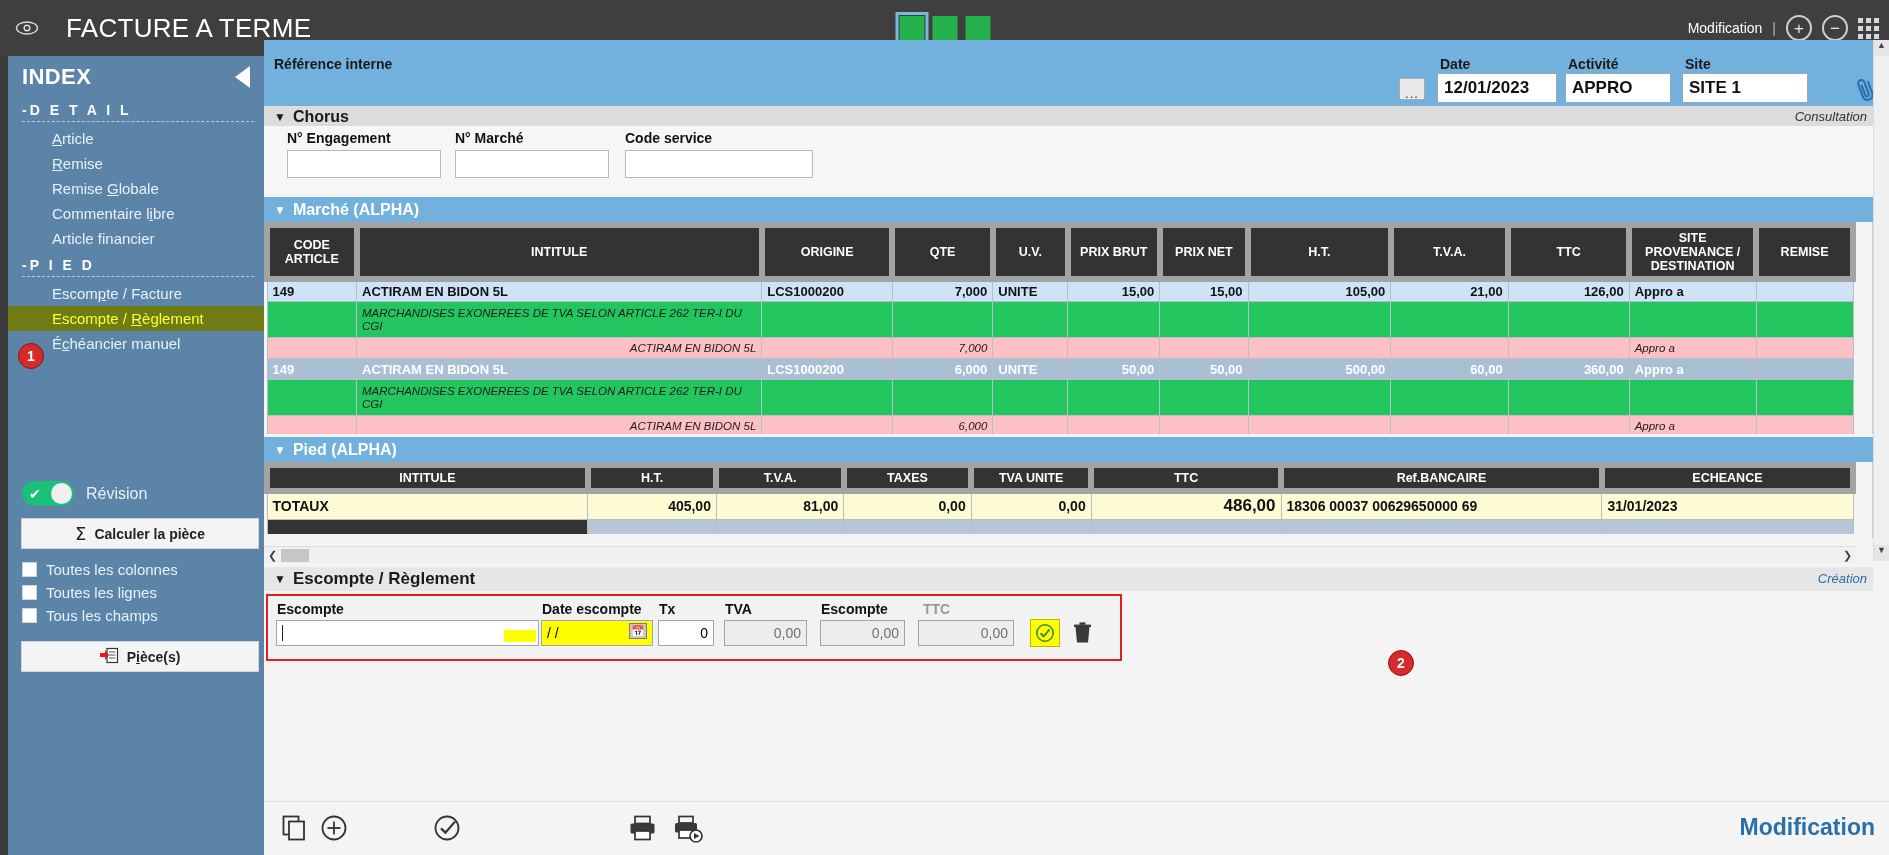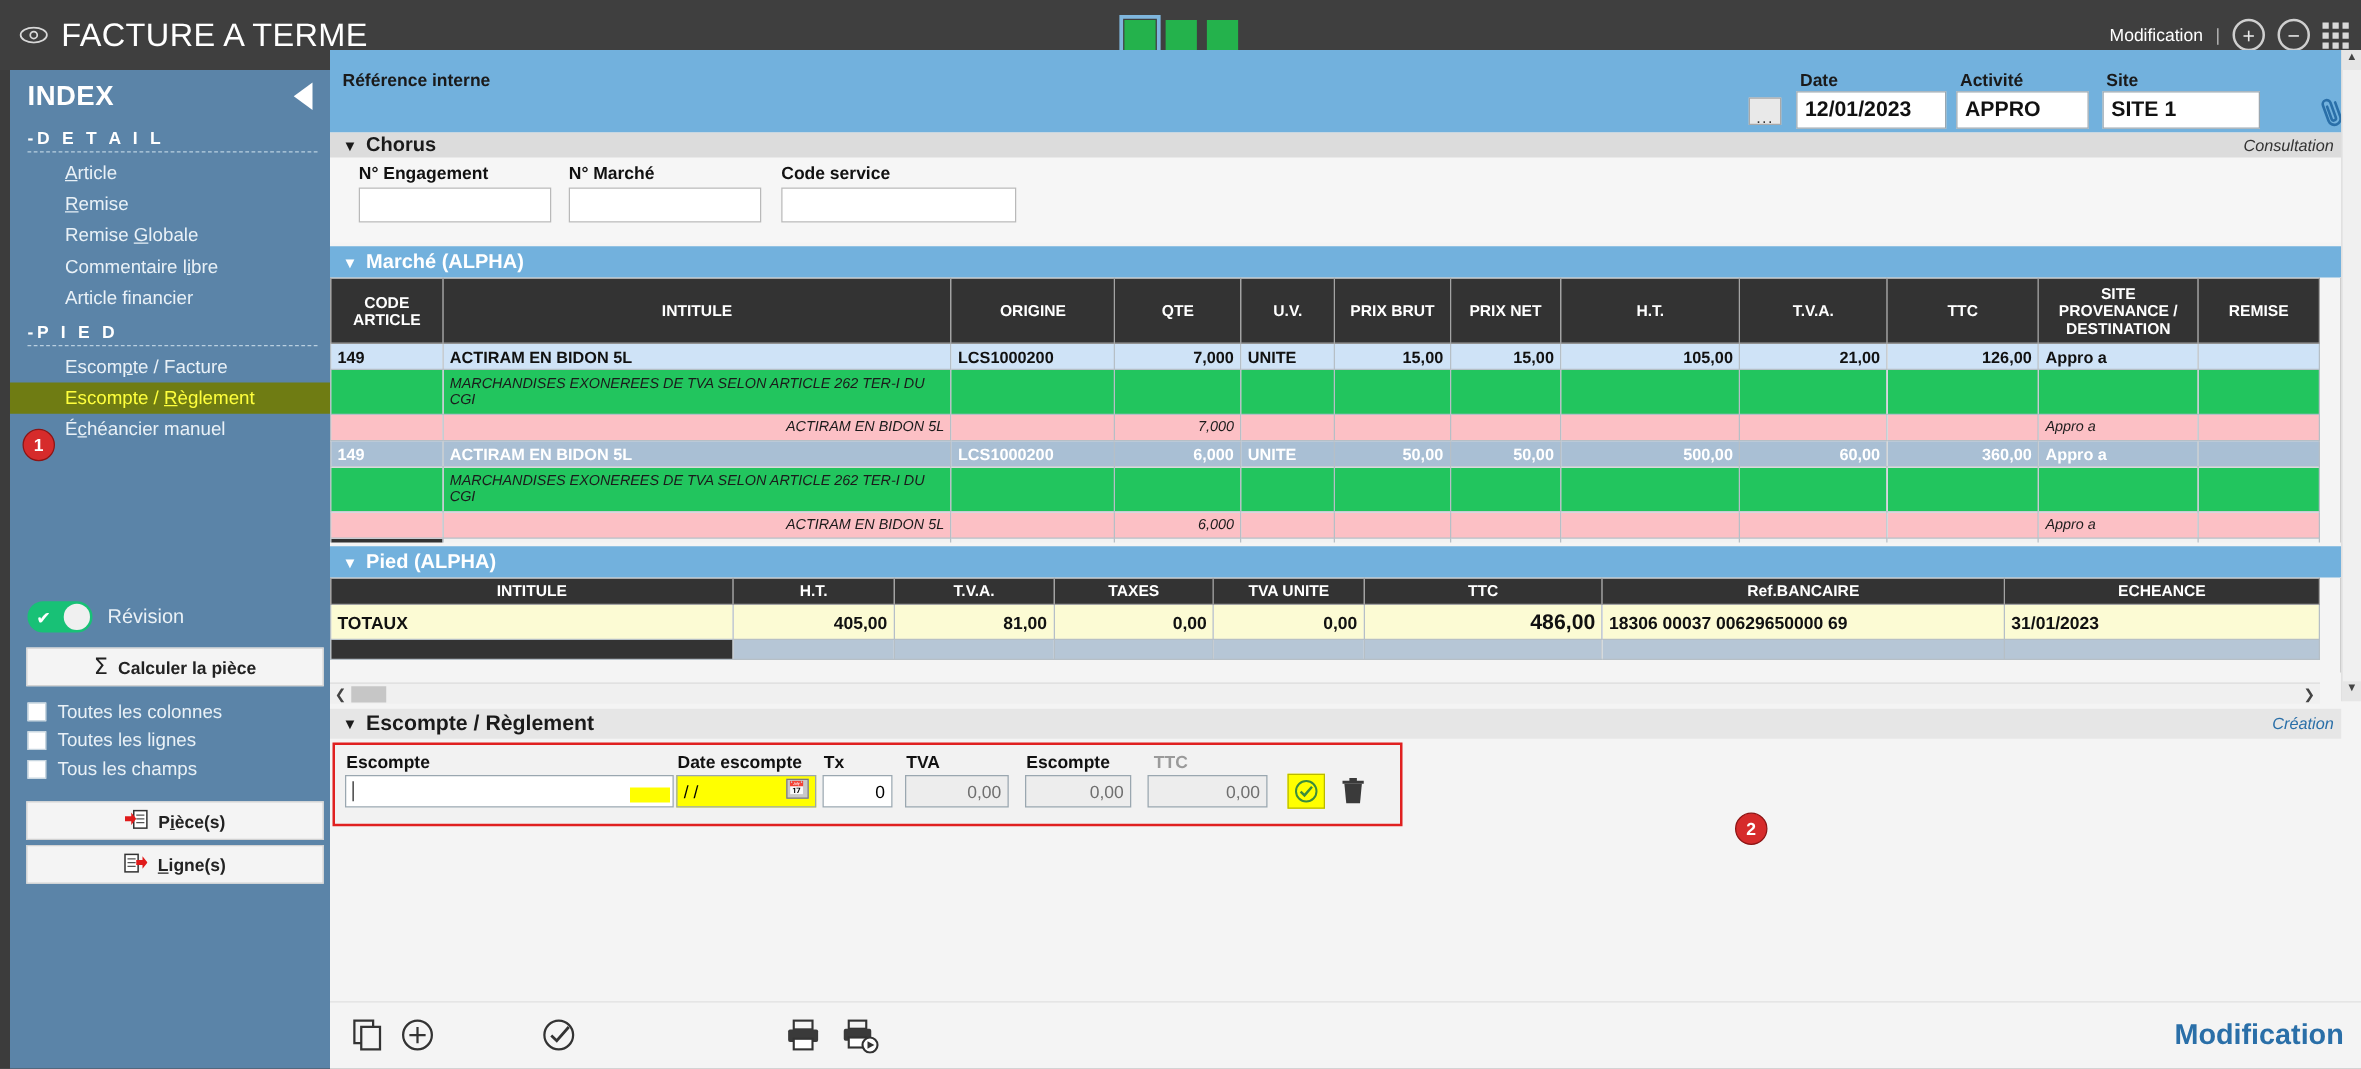--- a/index.html
+++ b/index.html
@@ -9,21 +9,21 @@
     overflow: hidden; background: #3c3c3c;
   }
   #app { position: relative; width: 1889px; height: 855px; }
 
   
   .topbar {
     position: absolute; left: 0; top: 0; width: 1889px; height: 56px;
     background: #3f3f3f; color: #fff; display: flex; align-items: center;
   }
   .eye-ico { margin-left: 14px; width: 26px; height: 26px; display:flex; align-items:center; justify-content:center; }
-  .app-title { font-size: 26px; letter-spacing: .3px; margin-left: 9px; font-weight: 400; }
+  .app-title { font-size: 26px; letter-spacing: .3px; margin-left: 26px; font-weight: 400; }
   .topbar-center { position:absolute; left: 50%; transform: translateX(-50%); display:flex; gap:8px; align-items:center; }
   .sq { width: 25px; height: 25px; background: #24b24c; }
   .sq.sel { outline: 3px solid #7fb6dd; outline-offset: 1px; }
   .topbar-right { position:absolute; right: 10px; display:flex; align-items:center; gap:10px; font-size:14px; }
   .trsep { opacity:.6; }
   .circ-btn { width: 26px; height: 26px; border: 2px solid #cfcfcf; border-radius: 50%;
     display:flex; align-items:center; justify-content:center; font-size:17px; line-height:1; color:#e8e8e8; }
   .grid-dots { display: grid; grid-template-columns: repeat(3, 5px); grid-gap: 3px; }
   .grid-dots i { width: 5px; height: 5px; background: #d9d9d9; display:block; }
 
@@ -80,21 +80,21 @@
   .secstate { position:absolute; font-size:13px; font-style:italic; color:#333; }
 
   .chorus-body { position:absolute; left:0; top:86px; width:1625px; height:68px; background:#f6f6f6; }
   .chf-label { position:absolute; font-size:14px; font-weight:bold; color:#111; }
   .chf-input { position:absolute; width:154px; height:28px; background:#fff; border:1px solid #b9b9b9; top:24px; }
 
   
   table.grid { border-collapse: collapse; table-layout: fixed; font-size: 13px; }
   table.grid th {
     background:#333333; color:#fff; font-weight:bold; font-size:12.5px;
-    border:1px solid #a3a3a3; padding: 3px 4px; height: 52px; vertical-align: middle;
+    border:6px solid #a3a3a3; padding: 3px 4px; height: 52px; vertical-align: middle;
   }
   table.grid td { border:1px solid #b6bfc6; padding: 2px 5px; height: 21px; white-space: nowrap; overflow:hidden; }
   .r-main { background:#cfe3f7; font-weight:bold; color:#111; }
   .r-main.sel { background:#a9bfd4; color:#ffffff; }
   .r-note { background:#22c55e; font-style: italic; font-size:11.5px; color:#1b1b1b; }
   .r-pink { background:#fcc0c5; font-style: italic; font-size:11.5px; color:#1b1b1b; }
   .ta-r { text-align: right; }
   .ta-c { text-align: left; }
 
   .gridwrap { position:absolute; overflow:hidden; }
@@ -219,32 +219,20 @@
       <span>
         <svg width="19" height="17" viewBox="0 0 19 17">
           <rect x="7" y="1.5" width="10.5" height="14" fill="#fff" stroke="#333" stroke-width="1.2"></rect>
           <line x1="9" y1="5" x2="15.5" y2="5" stroke="#555" stroke-width="1"></line>
           <line x1="9" y1="8" x2="15.5" y2="8" stroke="#555" stroke-width="1"></line>
           <line x1="9" y1="11" x2="15.5" y2="11" stroke="#555" stroke-width="1"></line>
           <path d="M0 6 L5 6 L5 3 L9 8 L5 13 L5 10 L0 10 Z" fill="#e01b1b"></path>
         </svg>
       </span>
       <span>P<u>i</u>èce(s)</span>
-    </div>
-    <div class="wbtn" style="top:620px;">
-      <span>
-        <svg width="19" height="17" viewBox="0 0 19 17">
-          <rect x="1" y="1.5" width="10.5" height="14" fill="#fff" stroke="#333" stroke-width="1.2"></rect>
-          <line x1="3" y1="5" x2="9.5" y2="5" stroke="#555" stroke-width="1"></line>
-          <line x1="3" y1="8" x2="9.5" y2="8" stroke="#555" stroke-width="1"></line>
-          <line x1="3" y1="11" x2="9.5" y2="11" stroke="#555" stroke-width="1"></line>
-          <path d="M10 6 L15 6 L15 3 L19 8 L15 13 L15 10 L10 10 Z" fill="#e01b1b"></path>
-        </svg>
-      </span>
-      <span><u>L</u>igne(s)</span>
     </div>
   </div>
 
   <div class="main">
 
     <div class="hdrband"></div>
     <div class="fld-label" style="left:10px; top:16px;">Référence interne</div>
     <div class="ell-btn" style="left:1135px; top:38px;">...</div>
 
     <div class="fld-label" style="left:1176px; top:16px;">Date</div>

